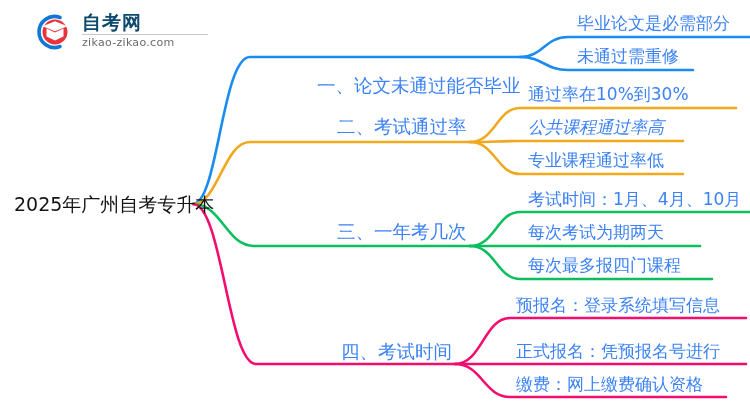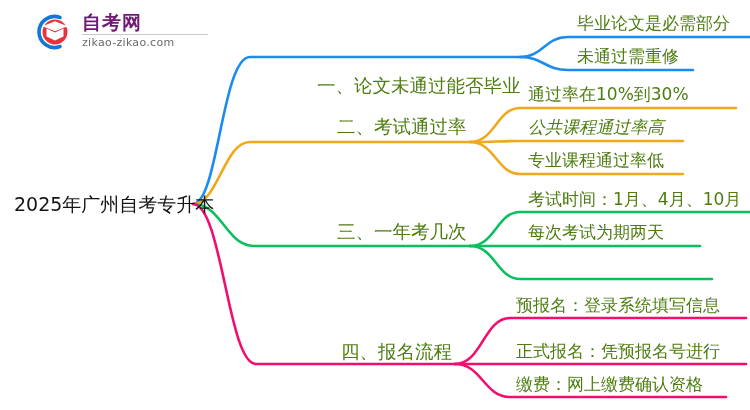--- a/index.html
+++ b/index.html
@@ -37,21 +37,21 @@
   #logo-text-wrap {
     position: absolute;
     left: 52px;
     top: 1px;
     width: 130px;
   }
   #logo-title {
     font-family: "DejaVu Sans", "Liberation Sans", sans-serif;
     font-size: 19px;
     font-weight: bold;
-    color: #701a75;
+    color: #0c4a6e;
     letter-spacing: 1px;
     line-height: 22px;
     white-space: nowrap;
   }
   #logo-rule {
     width: 126px;
     height: 1px;
     background: #c8c8c8;
     margin-top: 1px;
   }
@@ -72,21 +72,21 @@
     top: 0;
     width: 750px;
     height: 410px;
     pointer-events: none;
   }
 
   
   .node {
     position: absolute;
     white-space: nowrap;
-    color: #4d7c0f;
+    color: #3b82f6;
     font-family: "DejaVu Sans", "Liberation Sans", sans-serif;
   }
   #root-node {
     font-size: 19px;
     line-height: 24px;
     left: 14px;
     top: 192px;
     color: #141414;
   }
   .branch-label {
@@ -156,19 +156,20 @@
   <div class="node leaf-label" style="left:577px; top:45px;">未通过需重修</div>
 
   <div class="node branch-label" style="left:337px; top:115px;">二、考试通过率</div>
   <div class="node leaf-label" style="left:528px; top:83px;">通过率在10%到30%</div>
   <div class="node leaf-label" style="left:528px; top:116px;font-style:italic;">公共课程通过率高</div>
   <div class="node leaf-label" style="left:528px; top:149px;">专业课程通过率低</div>
 
   <div class="node branch-label" style="left:337px; top:220px;">三、一年考几次</div>
   <div class="node leaf-label" style="left:528px; top:188px;">考试时间：1月、4月、10月</div>
   <div class="node leaf-label" style="left:528px; top:221px;">每次考试为期两天</div>
+  <div class="node leaf-label" style="left:528px; top:254px;">每次最多报四门课程</div>
 
-  <div class="node branch-label" style="left:341px; top:340px;">四、报名流程</div>
+  <div class="node branch-label" style="left:341px; top:340px;">四、考试时间</div>
   <div class="node leaf-label" style="left:516px; top:294px;">预报名：登录系统填写信息</div>
   <div class="node leaf-label" style="left:516px; top:340px;">正式报名：凭预报名号进行</div>
   <div class="node leaf-label" style="left:516px; top:373px;">缴费：网上缴费确认资格</div>
 
 </div>
 
 </body></html>

